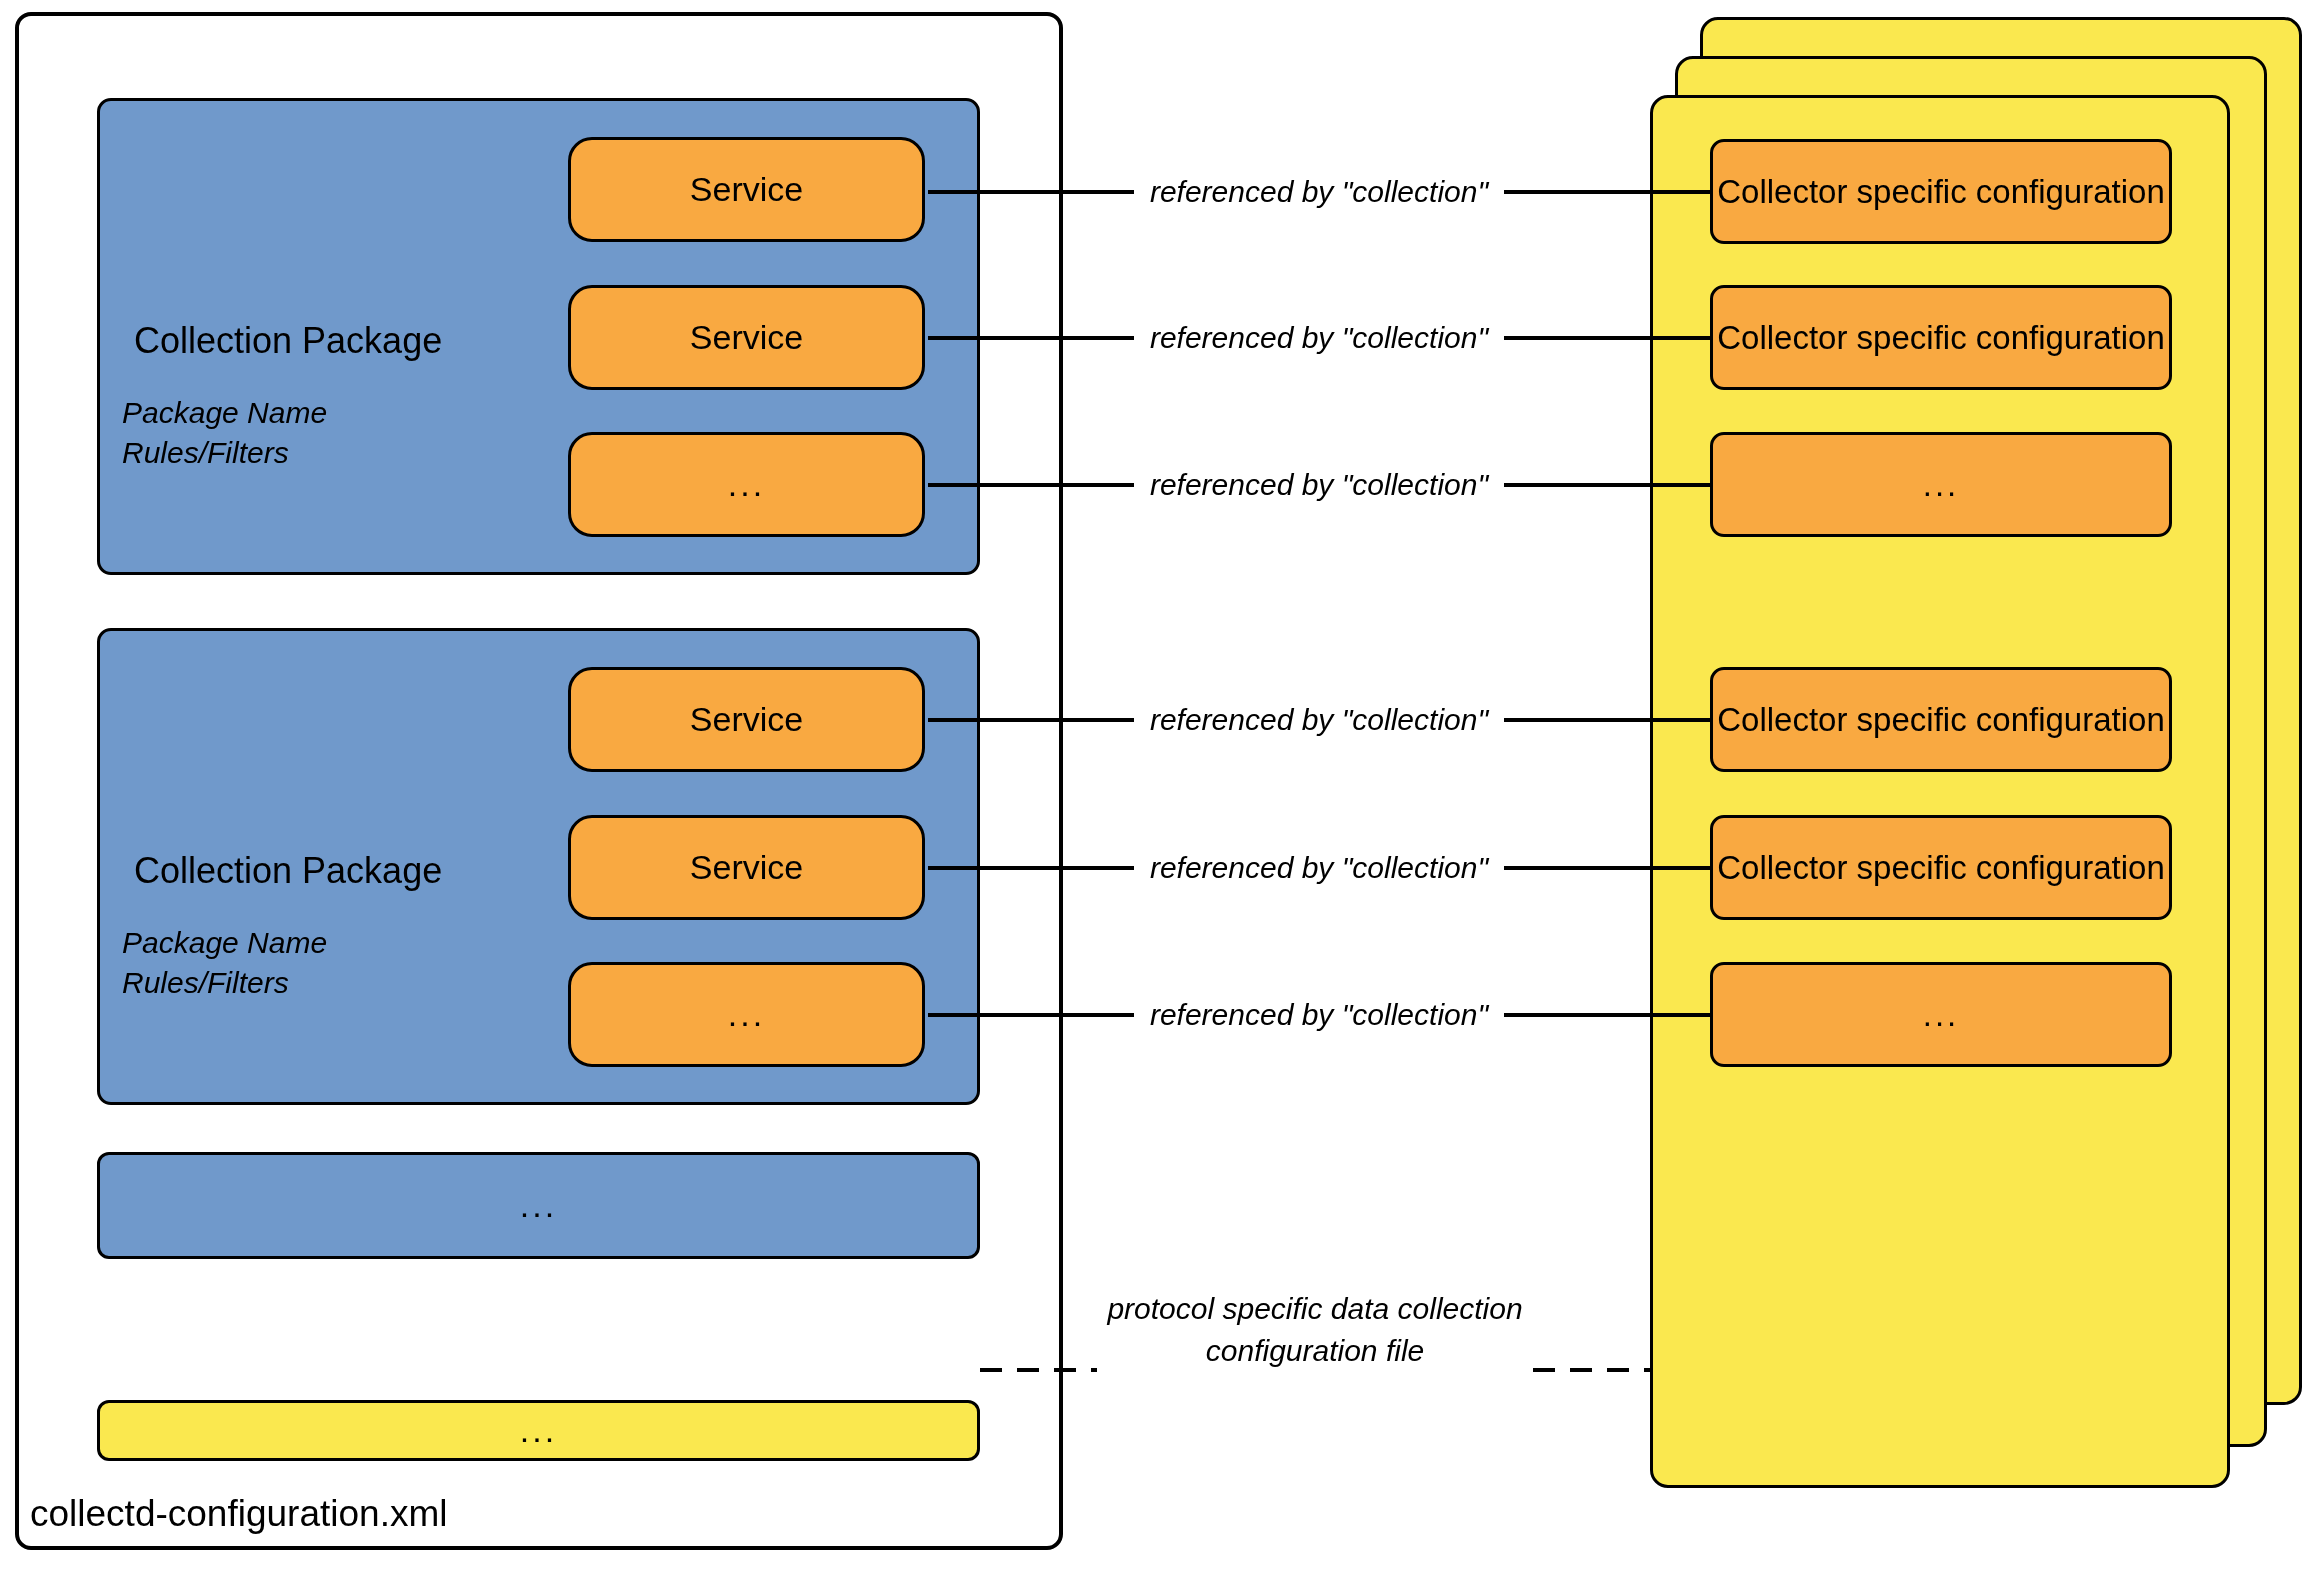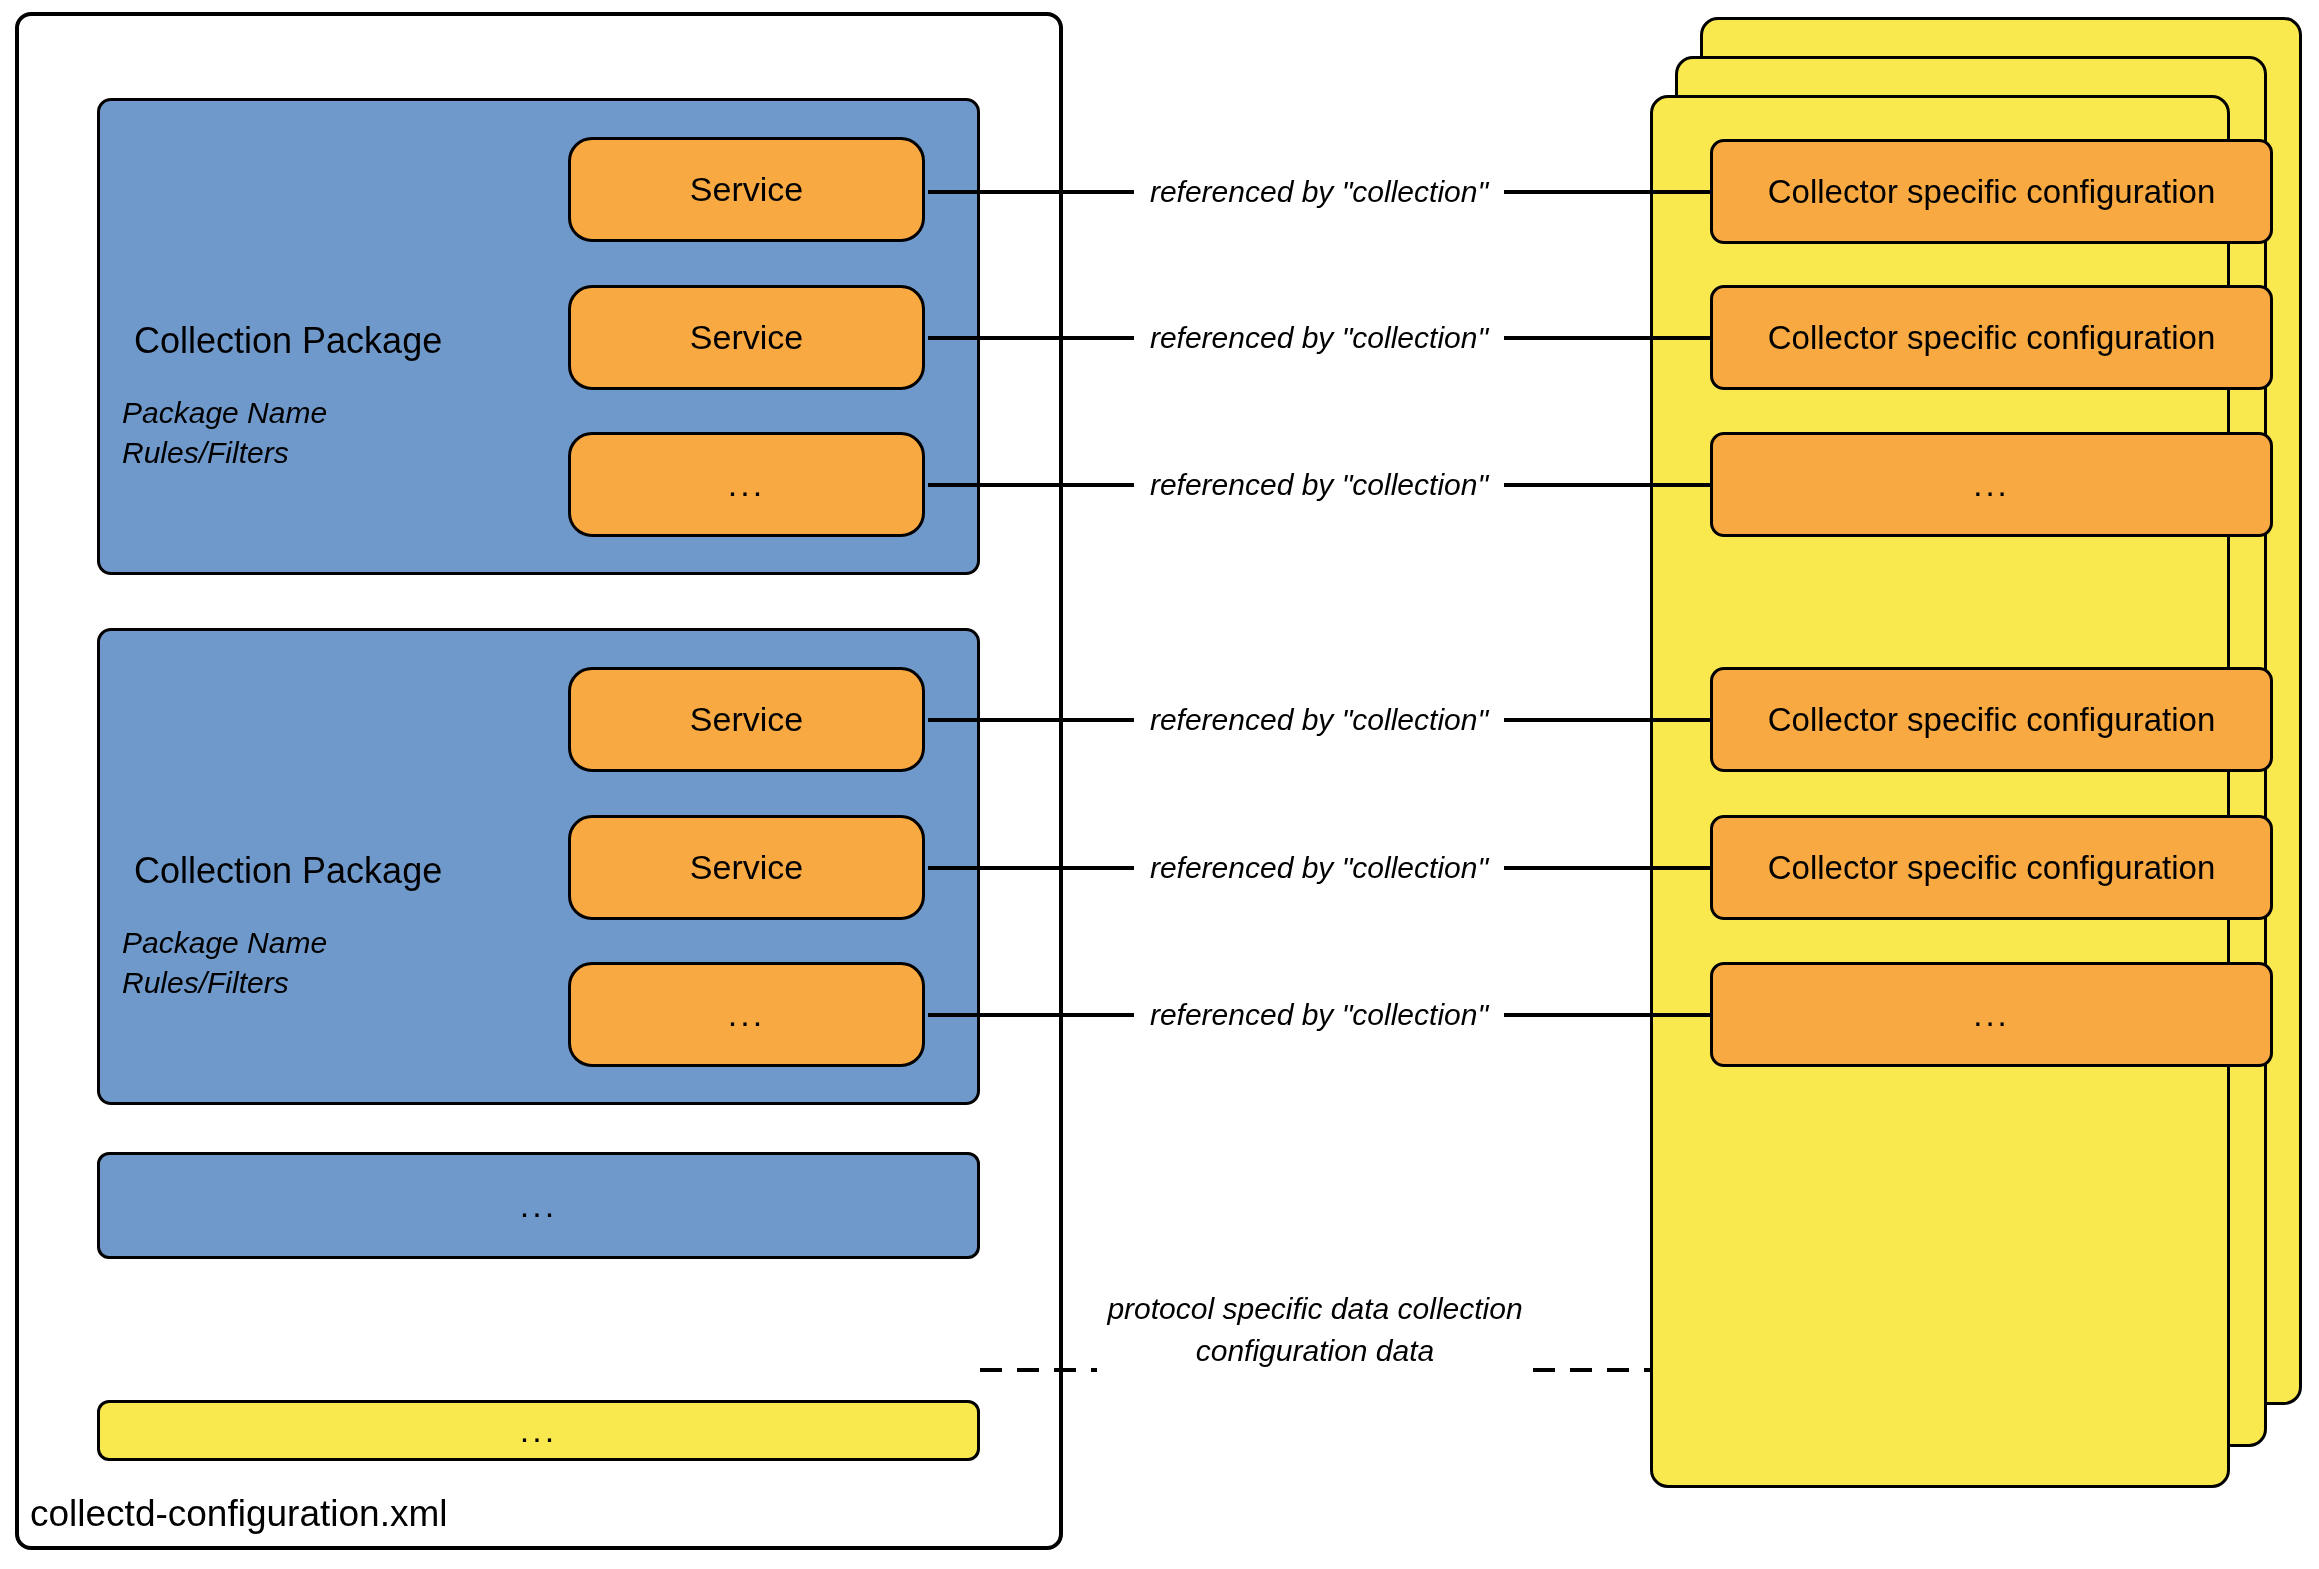--- a/index.html
+++ b/index.html
@@ -43,21 +43,21 @@
     left:97px;width:883px;
     display:flex;align-items:center;justify-content:center;
     font-size:34px;border-radius:12px;
   }
   .bar.blue{background:var(--blue);}
   .bar.yellow{background:var(--yellow);}
   .page{
     background:var(--yellow);border-radius:18px;
   }
   .collector{
-    position:absolute;left:57px;width:563px;height:105px;
+    position:absolute;left:57px;width:462px;height:105px;
     background:var(--orange);border:3px solid var(--ink);border-radius:14px;
     display:flex;align-items:center;justify-content:center;text-align:center;
     font-size:33px;line-height:42px;box-sizing:border-box;
   }
   .conn{
     position:absolute;left:928px;width:782px;height:50px;
     display:flex;align-items:center;
   }
   .conn .seg{flex:1;height:4px;background:var(--ink);}
   .conn .lbl{
@@ -181,18 +181,18 @@
   <div class="conn" style="top:990px;">
     <div class="seg"></div>
     <span class="lbl">referenced by "collection"</span>
     <div class="seg"></div>
   </div>
 
   <div class="conn-dashed">
     <div class="seg"></div>
     <div class="lbl">
       <div>protocol specific data collection</div>
-      <div>configuration data</div>
+      <div>configuration file</div>
     </div>
     <div class="seg"></div>
   </div>
 
 </div>
 
 </body></html>

